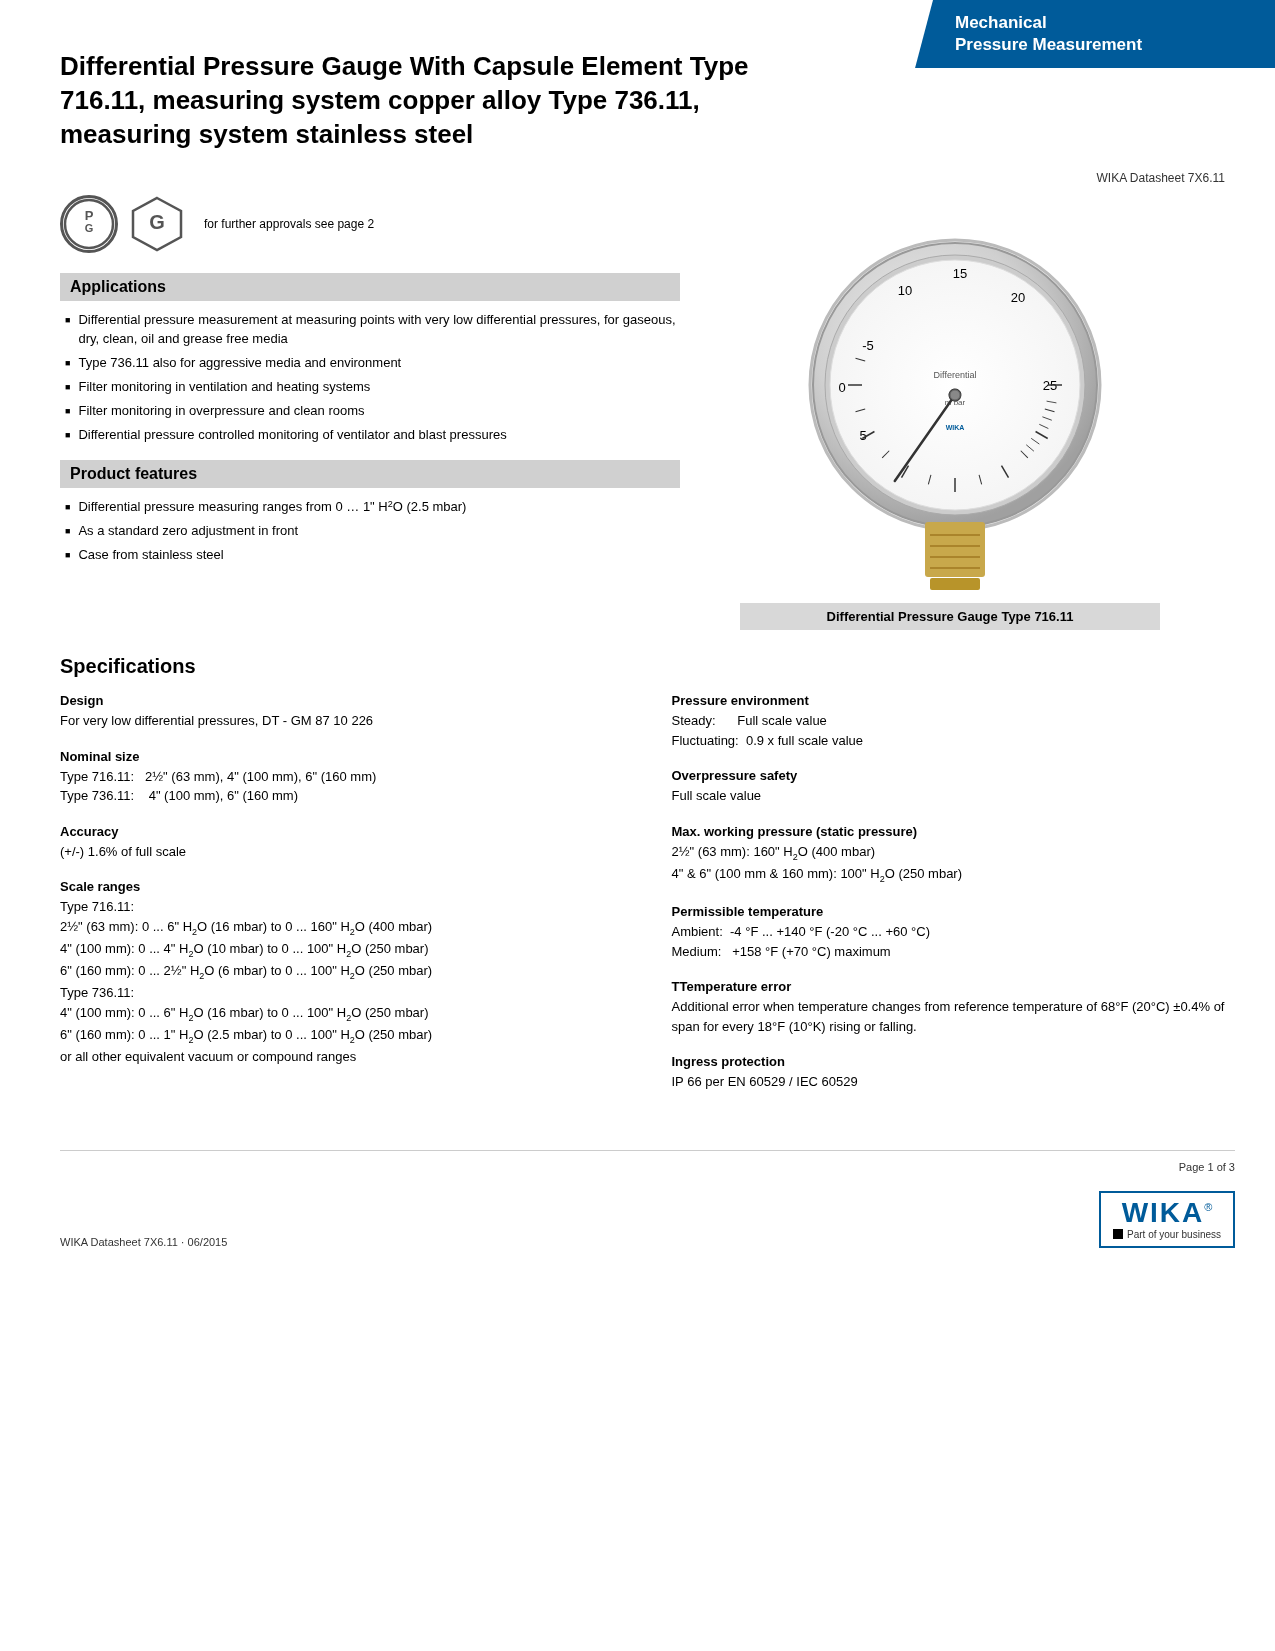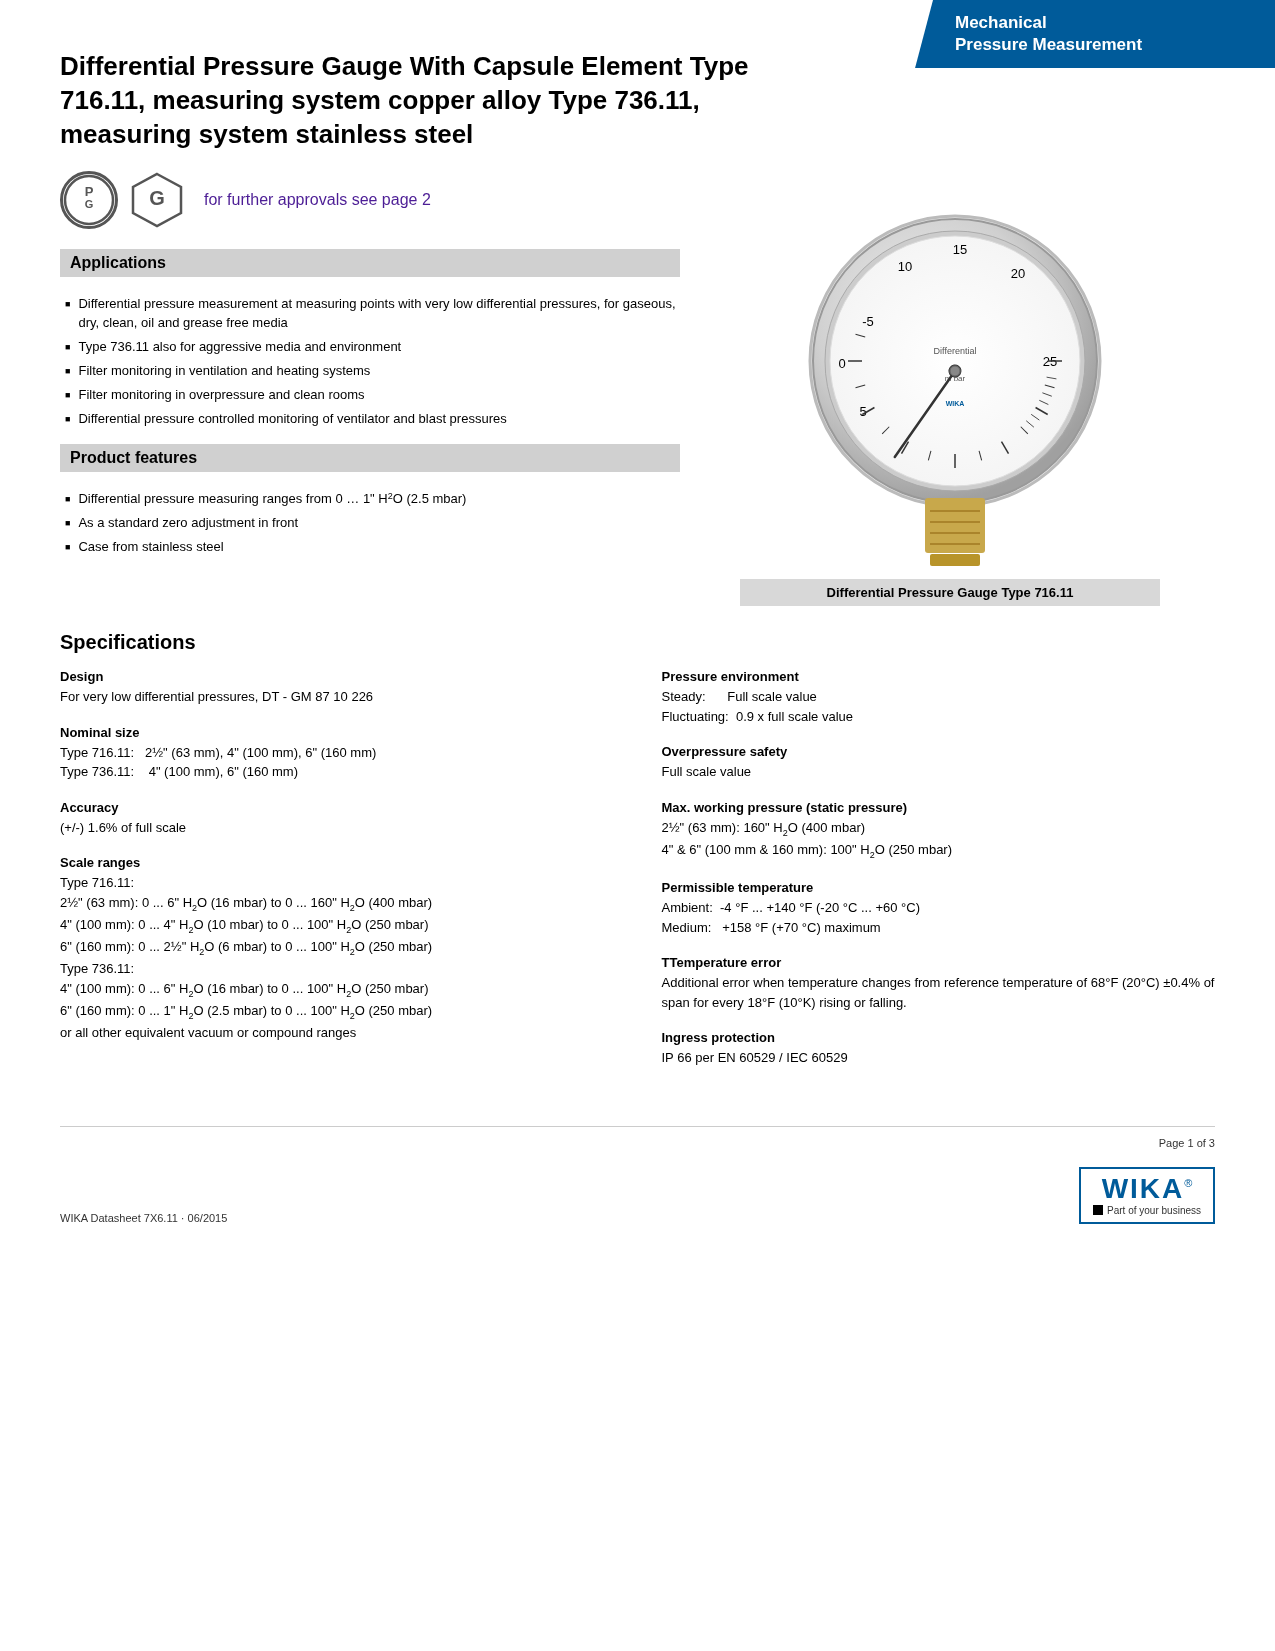--- a/index.html
+++ b/index.html
@@ -29,21 +29,21 @@
       padding: 12px 46px 12px 40px;
       font-size: 17px;
       font-weight: bold;
       line-height: 1.3;
       text-align: left;
       clip-path: polygon(18px 0, 100% 0, 100% 100%, 0 100%);
       min-width: 360px;
     }
     
     .content {
-      padding: 40px 60px 40px 60px;
+      padding: 40px 40px 40px 60px;
     }
     
     .main-title {
       font-size: 26px;
       font-weight: bold;
       line-height: 1.3;
       margin-top: 10px;
       margin-bottom: 20px;
       max-width: 720px;
     }
@@ -55,22 +55,22 @@
       margin-right: 10px;
     }
     
     .approvals-row {
       display: flex;
       align-items: center;
       margin-bottom: 20px;
       gap: 10px;
     }
     .approval-text {
-      font-size: 16px;
-      color: #4c1d95;
+      font-size: 12px;
+      color: #000000;
       margin-left: 8px;
     }
     
     .two-col {
       display: flex;
       gap: 30px;
       margin-top: 10px;
     }
     .left-col {
       flex: 1;
@@ -81,21 +81,21 @@
       display: flex;
       flex-direction: column;
       align-items: center;
     }
     
     .section-header {
       background: #d0d0d0;
       padding: 5px 10px;
       font-size: 16px;
       font-weight: bold;
-      margin-bottom: 18px;
+      margin-bottom: 10px;
       margin-top: 5px;
     }
     
     .bullet-list {
       list-style: none;
       padding-left: 5px;
       margin-bottom: 15px;
     }
     .bullet-list li {
       display: flex;
@@ -215,20 +215,21 @@
 
   <div class="header-banner">
     <span>Mechanical</span><br>
     <span>Pressure Measurement</span>
   </div>
 
   <div class="content">
 
     <div class="main-title">Differential Pressure Gauge With Capsule Element Type 716.11, measuring system copper alloy Type 736.11, measuring system stainless steel</div>
 
+    <div class="datasheet-ref">WIKA Datasheet 7X6.11</div>
 
     <div class="two-col">
       <div class="left-col">
 
         <div class="approvals-row">
 
           <div style="width:58px;height:58px;border-radius:50%;border:3px solid #555;display:flex;align-items:center;justify-content:center;font-weight:bold;font-size:18px;color:#555;position:relative;">
             <svg width="52" height="52" viewBox="0 0 52 52">
               <circle cx="26" cy="26" r="24" fill="none" stroke="#555" stroke-width="2.5"></circle>
               <text x="26" y="22" text-anchor="middle" font-size="13" font-weight="bold" fill="#555" font-family="Arial">P</text>

